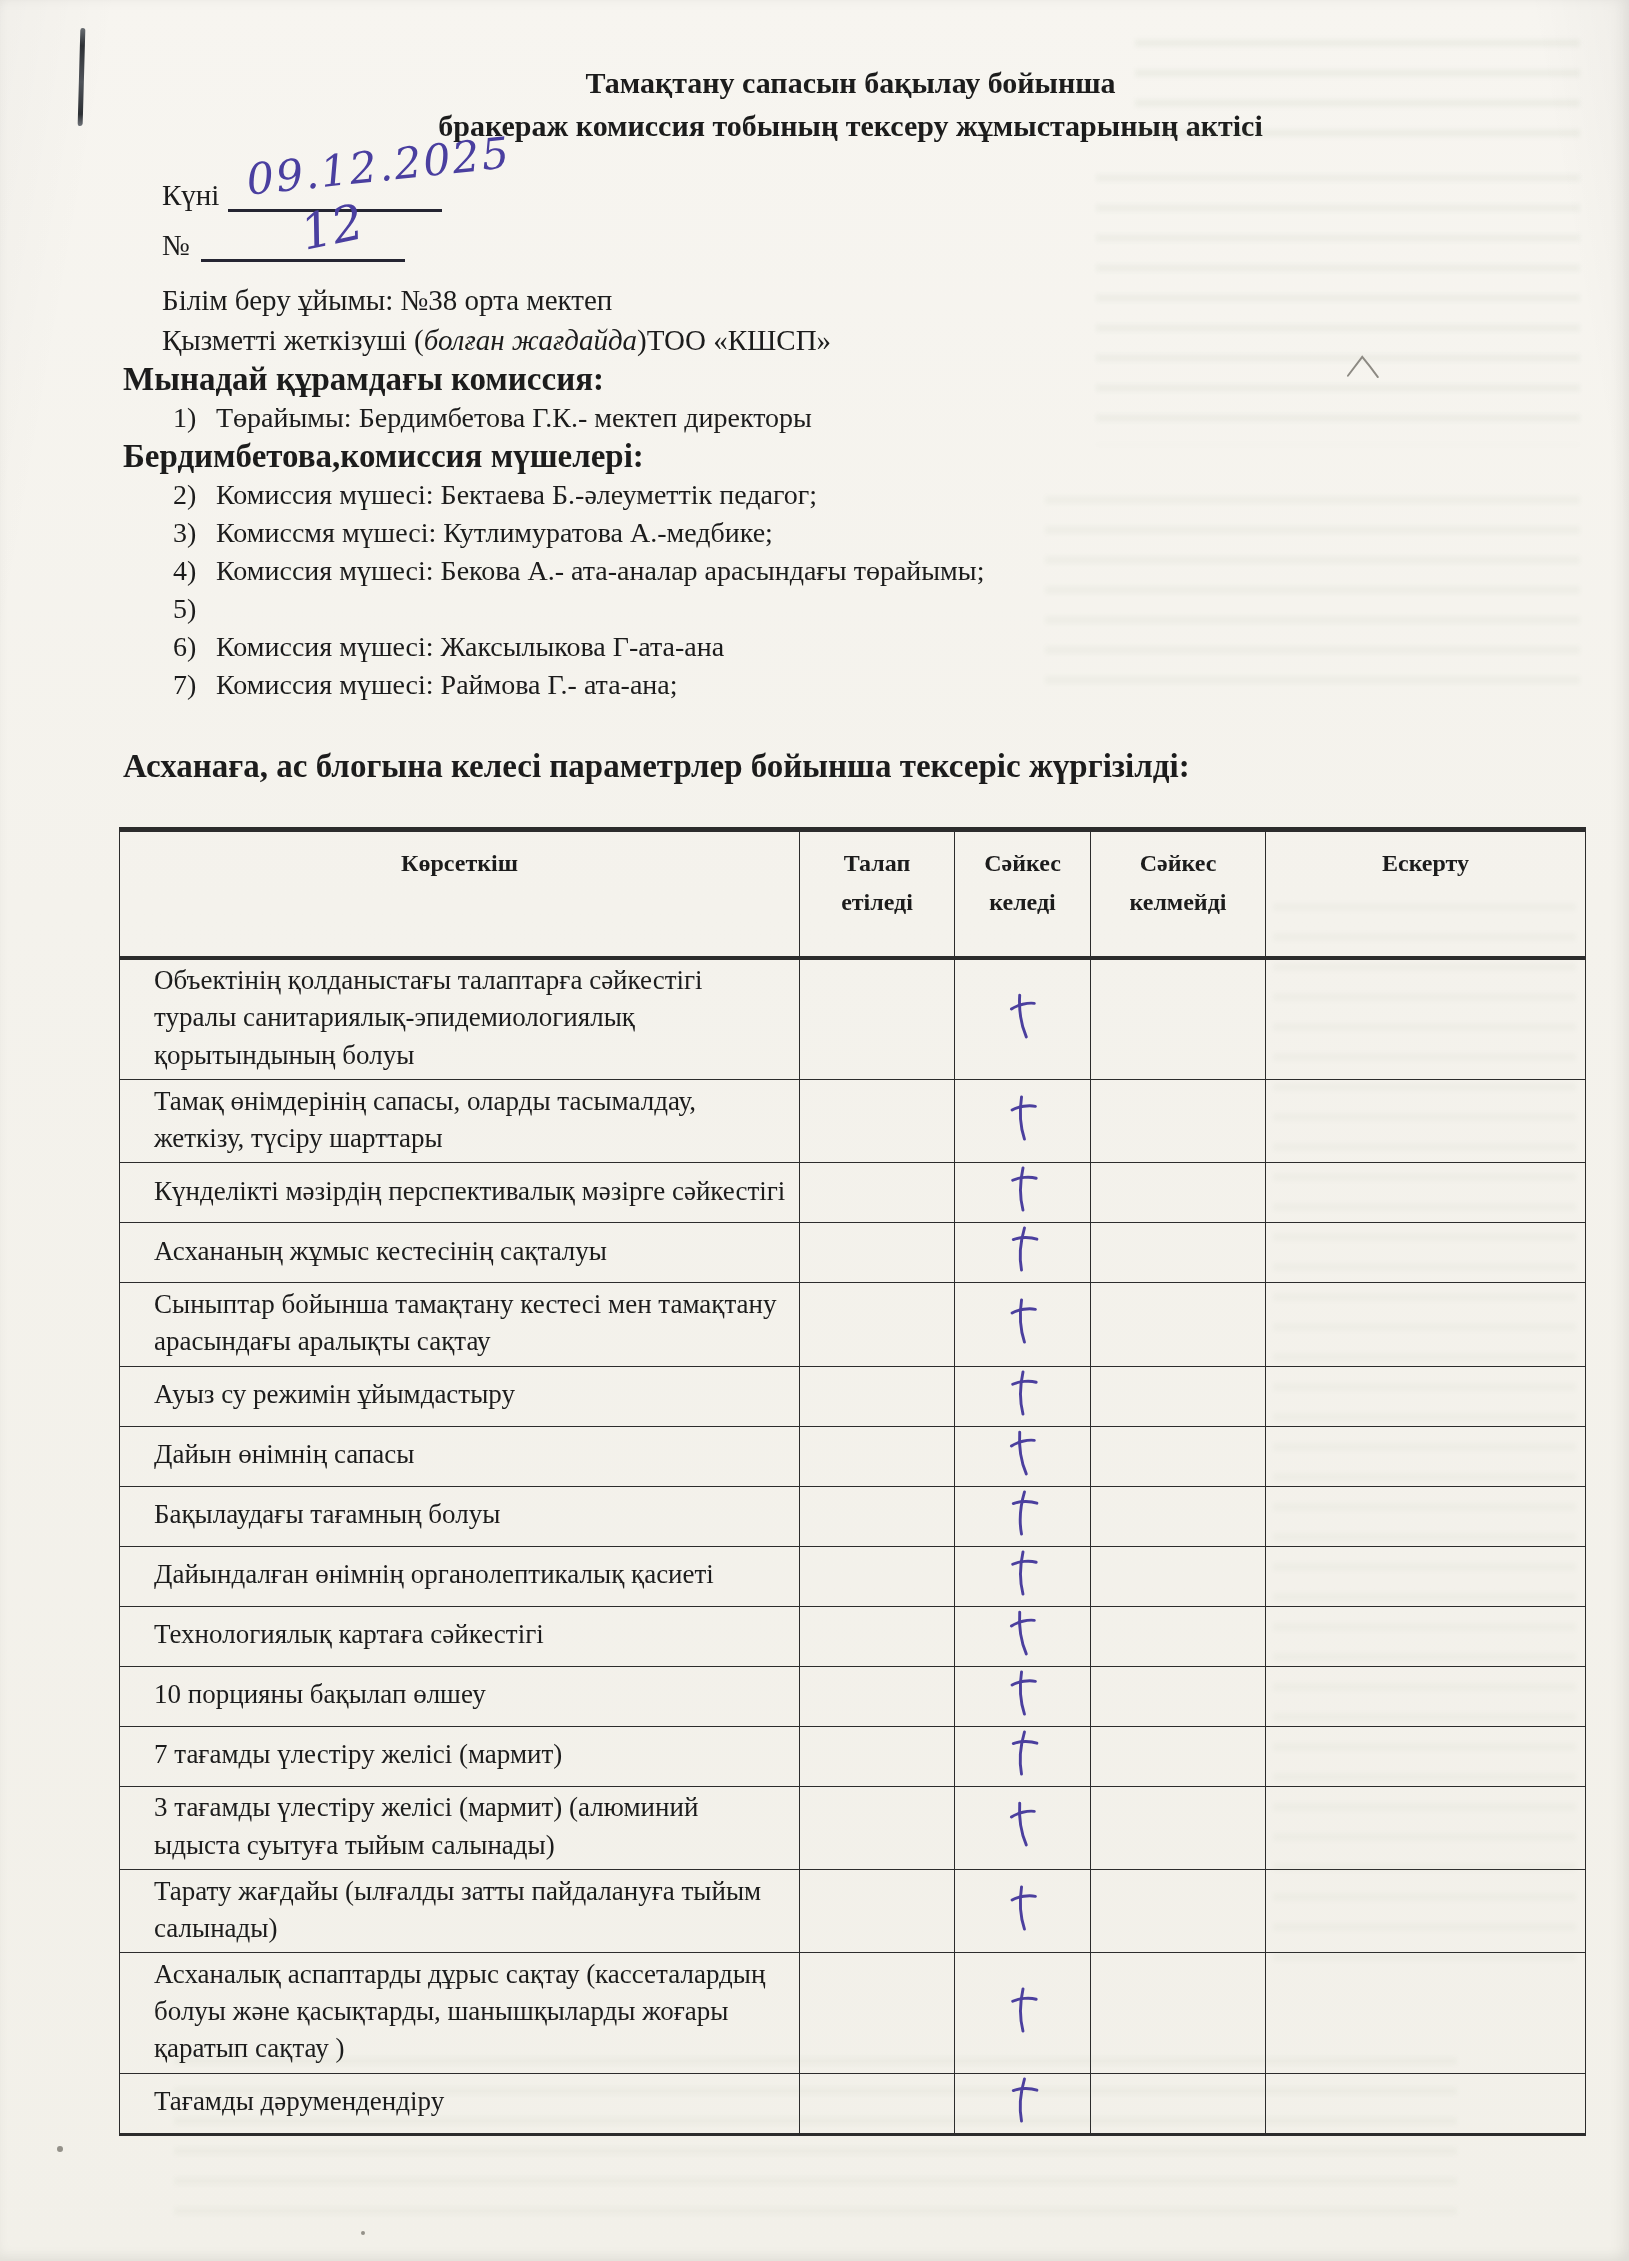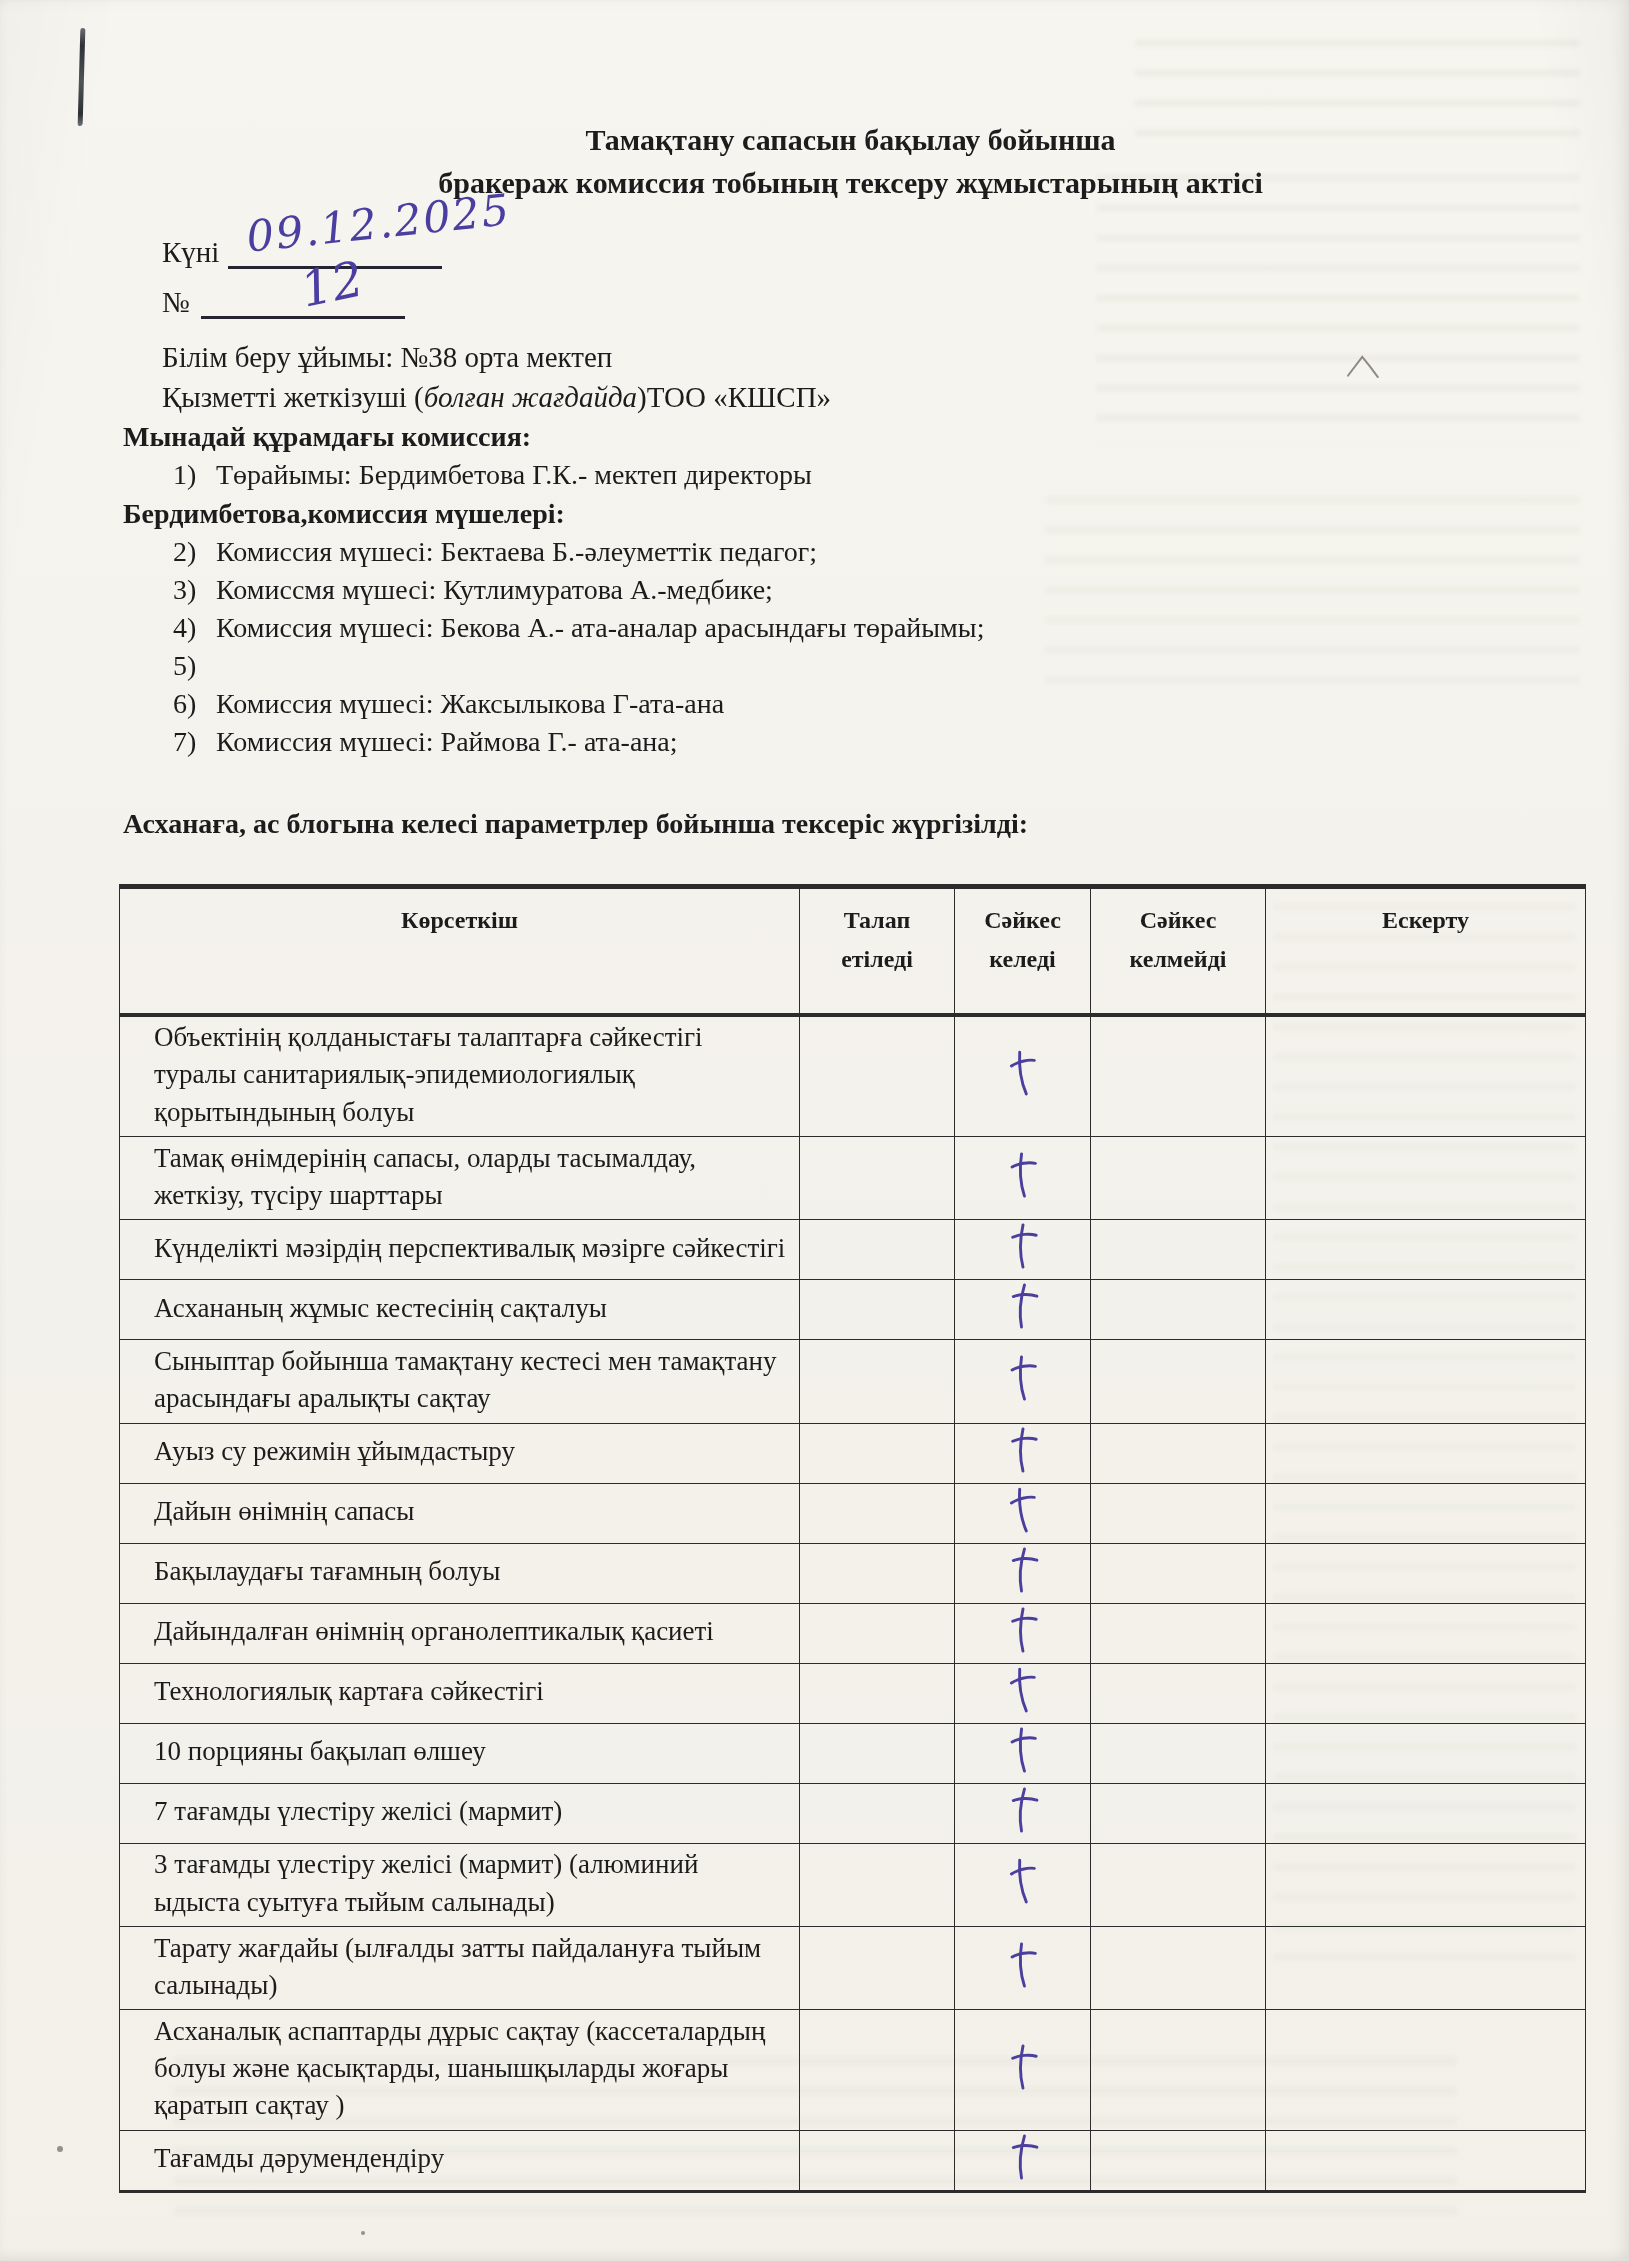--- a/index.html
+++ b/index.html
@@ -30,34 +30,34 @@
   .g2 { left:1096px; top:174px; width:484px; height:271px; opacity:.45; }
   .g3 { left:1045px; top:496px; width:535px; height:206px; opacity:.40; }
   .g4 { left:1273px; top:903px; width:303px; height:1070px; opacity:.30; }
   .g5 { left:174px;  top:2057px; width:1283px; height:161px; opacity:.35; }
   .scratch { position:absolute; left:1344px; top:351px; }
   .speck  { position:absolute; width:5.8px; height:5.8px; border-radius:50%; background:#55514a; opacity:.6; }
   .sp1 { left:57px;  top:2146px; }
   .sp2 { left:361px; top:2231px; width:3.9px; height:3.9px; }
 
   
-  .title-block { padding-top:118px; margin-left:116px; margin-right:45px; text-align:center;
+  .title-block { padding-top:61px; margin-left:116px; margin-right:45px; text-align:center;
                  font-weight:bold; font-size:30px; line-height:43px; }
   .meta { margin:28px 0 0 162px; font-size:29px; }
   .field-line { position:relative; height:50px; }
   .field-line.numline { height:55px; }
   .u-line { display:inline-block; border-bottom:3.2px solid #252532; height:34px; vertical-align:bottom; }
   .u-date { width:214px; margin-left:9px; }
   .u-num  { width:204px; margin-left:11.6px; }
   .hand { font-family:"DejaVu Serif", serif; font-style:italic; color:#4a3fa0; }
   .date-value { position:absolute; left:84px; top:-34px; font-size:43px; letter-spacing:1.9px;
                 transform:rotate(-6deg); white-space:nowrap; }
   .num-value  { position:absolute; left:139px; top:-26px; font-size:49px; transform:rotate(-12deg); }
   .plain-line { line-height:40px; }
-  .bold-heading { margin-left:123px; font-size:28px; font-weight:bold; line-height:39px; }
+  .bold-heading { margin-left:123px; font-size:33px; font-weight:bold; line-height:39px; }
   .list { margin-left:173px; font-size:28px; }
   .list-row { display:flex; line-height:38px; }
   .list-row .num { width:43px; flex:none; }
   .intro { margin-top:43px; }
 
   
   table.inspection {
     margin:41px 0 0 119px;
     width:1466px;
     border-collapse:collapse; table-layout:fixed;

